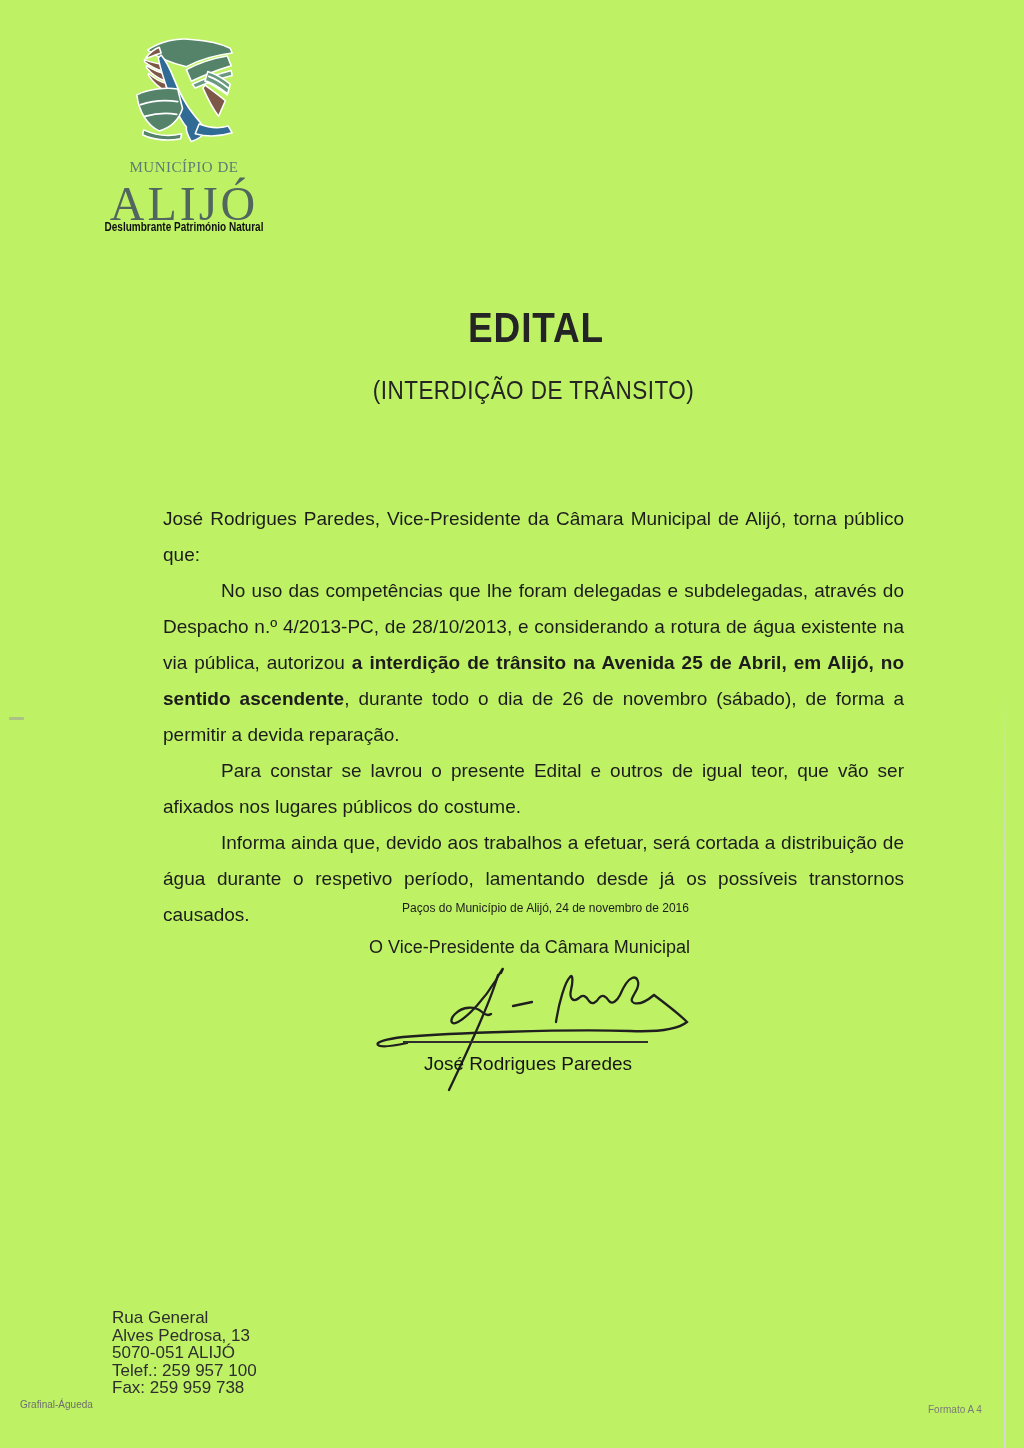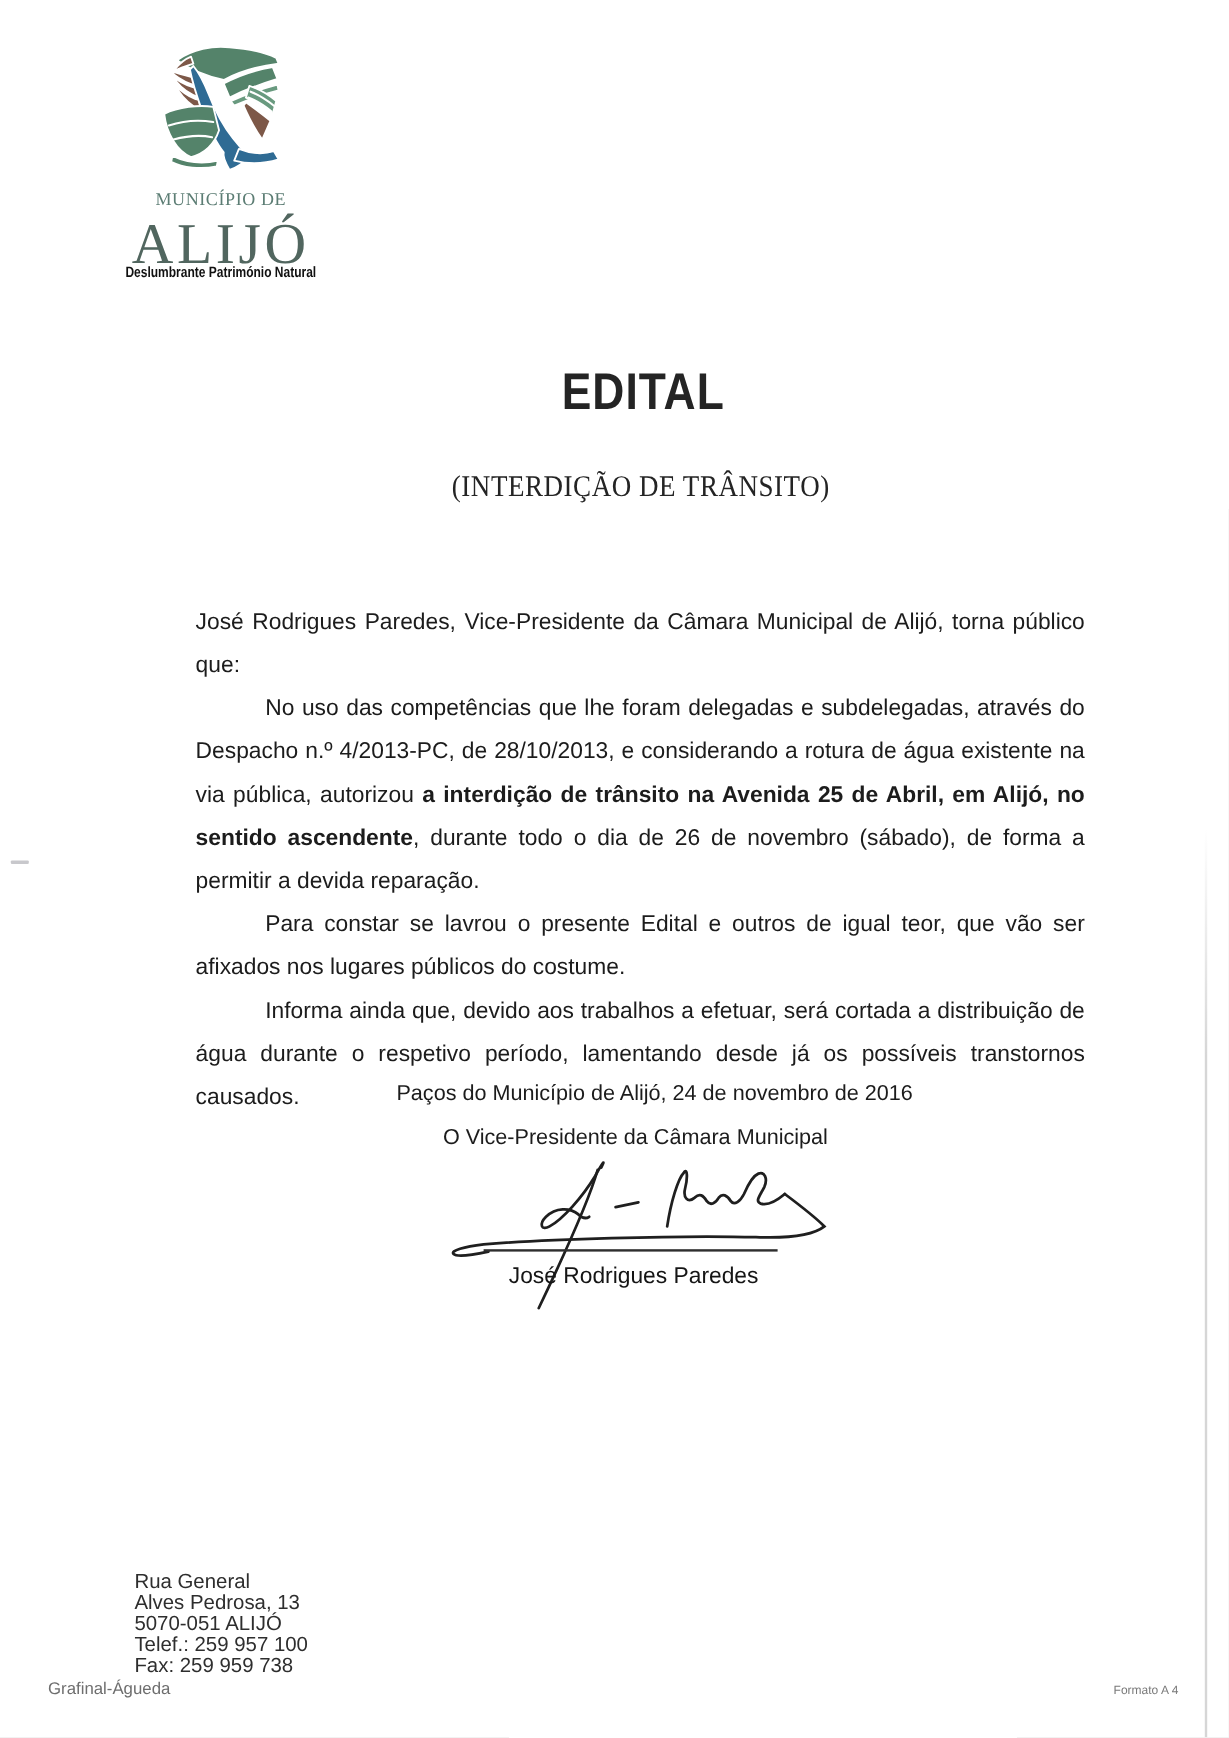--- a/index.html
+++ b/index.html
@@ -1,18 +1,18 @@
 <!DOCTYPE html>
 <html><head>
 <meta charset="utf-8">
 <style>
   html,body { margin:0; padding:0; background:#e9e9e9; }
   .page {
     position:relative; width:1024px; height:1448px; margin:0 auto;
-    background:#ffffff; overflow:hidden;
+    background:#bef264; overflow:hidden;
     font-family:"Liberation Sans", sans-serif; color:#1b1b1b;
   }
 
   
   .logo-block { position:absolute; left:109px; top:36px; width:150px; height:205px; }
   .logo-emblem { position:absolute; left:22px; top:0; }
   .logo-region {
     position:absolute; left:0; right:0; top:123px; text-align:center;
     font-family:"Liberation Serif", serif; font-size:15px; letter-spacing:.5px; color:#5c7d74;
   }
@@ -24,47 +24,47 @@
   .logo-tagline {
     position:absolute; left:-30px; right:-30px; top:184px; text-align:center;
     font-size:12.5px; font-weight:bold; color:#101010;
     transform:scaleX(.8); transform-origin:center; white-space:nowrap;
   }
 
   
   .title-row { position:absolute; left:48px; right:0; top:303px; text-align:center; }
   .title-text { display:inline-block; font-size:43px; font-weight:700; letter-spacing:1px;
                 color:#242424; transform:scaleX(.86); transform-origin:center; }
-  .subtitle-row { position:absolute; left:43px; right:0; top:392px; text-align:center;font-family:Liberation Serif, serif; }
+  .subtitle-row { position:absolute; left:43px; right:0; top:376px; text-align:center; }
   .subtitle-text { display:inline-block; font-size:25px; color:#242424;
                    transform:scaleX(.9); transform-origin:center; letter-spacing:.5px; }
 
   
   .body-text {
     position:absolute; left:163px; width:741px; top:501px;
     font-size:19px; line-height:36px; text-align:justify; color:#1c1c1c;
   }
   .body-text p { margin:0; }
   .body-text p.indent { text-indent:58px; }
   .bold { font-weight:700; }
 
   
-  .place-date { position:absolute; left:67px; right:0; top:901px; text-align:center; font-size:18px; color:#1c1c1c; }
+  .place-date { position:absolute; left:67px; right:0; top:901px; text-align:center; font-size:12px; color:#1c1c1c; }
   .sig-title  { position:absolute; left:35px; right:0; top:937px; text-align:center; font-size:18px; color:#1c1c1c; }
   .signature-svg { position:absolute; left:365px; top:958px; }
   .sig-line { position:absolute; left:403px; top:1041px; width:245px; height:2px; background:#2e2e2e; }
   .sig-name { position:absolute; left:32px; right:0; top:1053px; text-align:center; font-size:19px; color:#151515; }
 
   
   .address {
     position:absolute; left:112px; top:1309px; width:146px; text-align:left;
     font-size:17px; line-height:17.6px; color:#2e2e2e;
   }
   .address span { display:block; }
-  .print-mark  { position:absolute; left:20px;  top:1399px; font-size:14px; color:#6e6e6e;margin-left:20px; }
+  .print-mark  { position:absolute; left:20px;  top:1399px; font-size:10px; color:#6e6e6e; }
   .format-mark { position:absolute; left:928px; top:1404px; font-size:10px; color:#7a7a7a; }
 
   
   .scan-dash { position:absolute; left:9px; top:717px; width:15px; height:3px;
                background:#9a9aa2; opacity:.55; border-radius:1px; }
   .scan-line { position:absolute; left:1004px; top:690px; width:2px; height:758px;
                background:linear-gradient(to bottom, rgba(214,214,214,0), #d6d6d6 25%); }
 </style>
 </head>
 <body>

